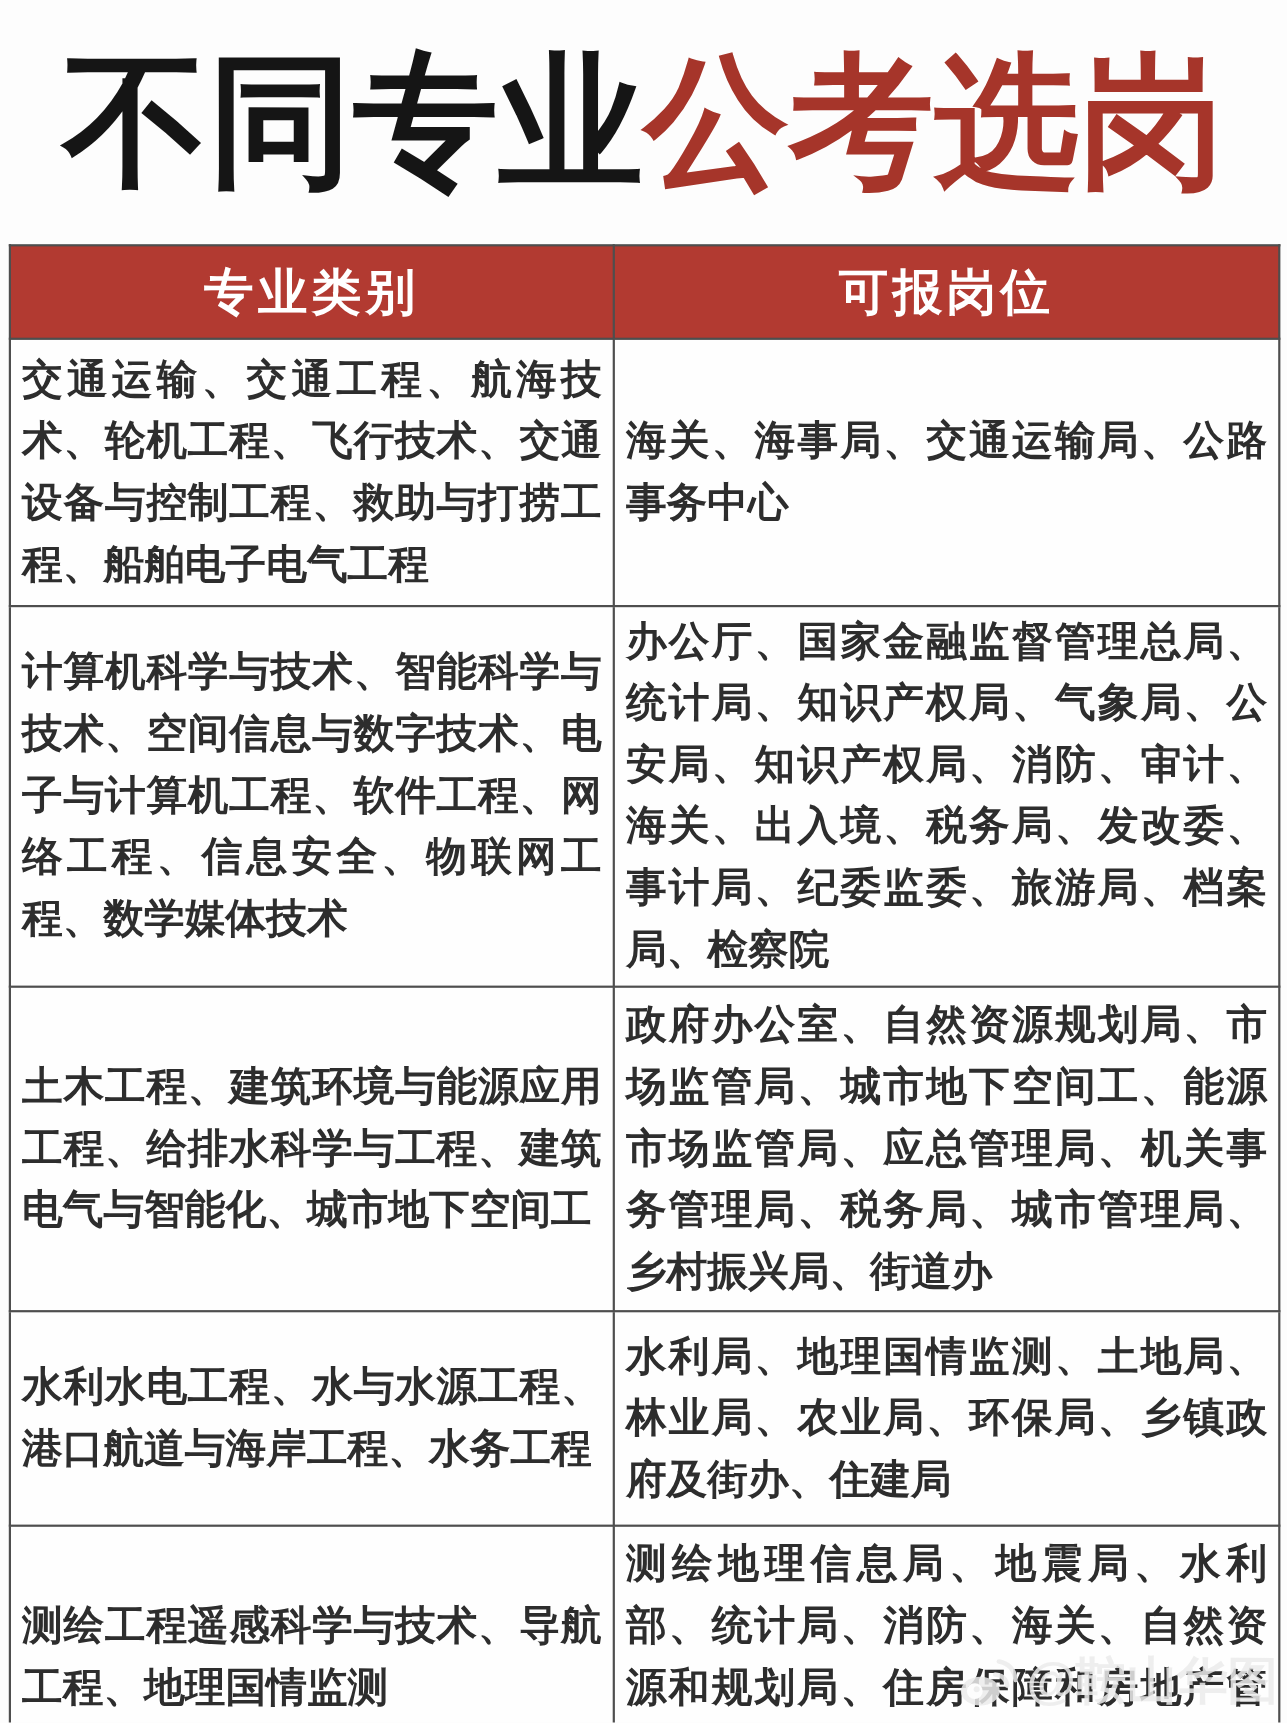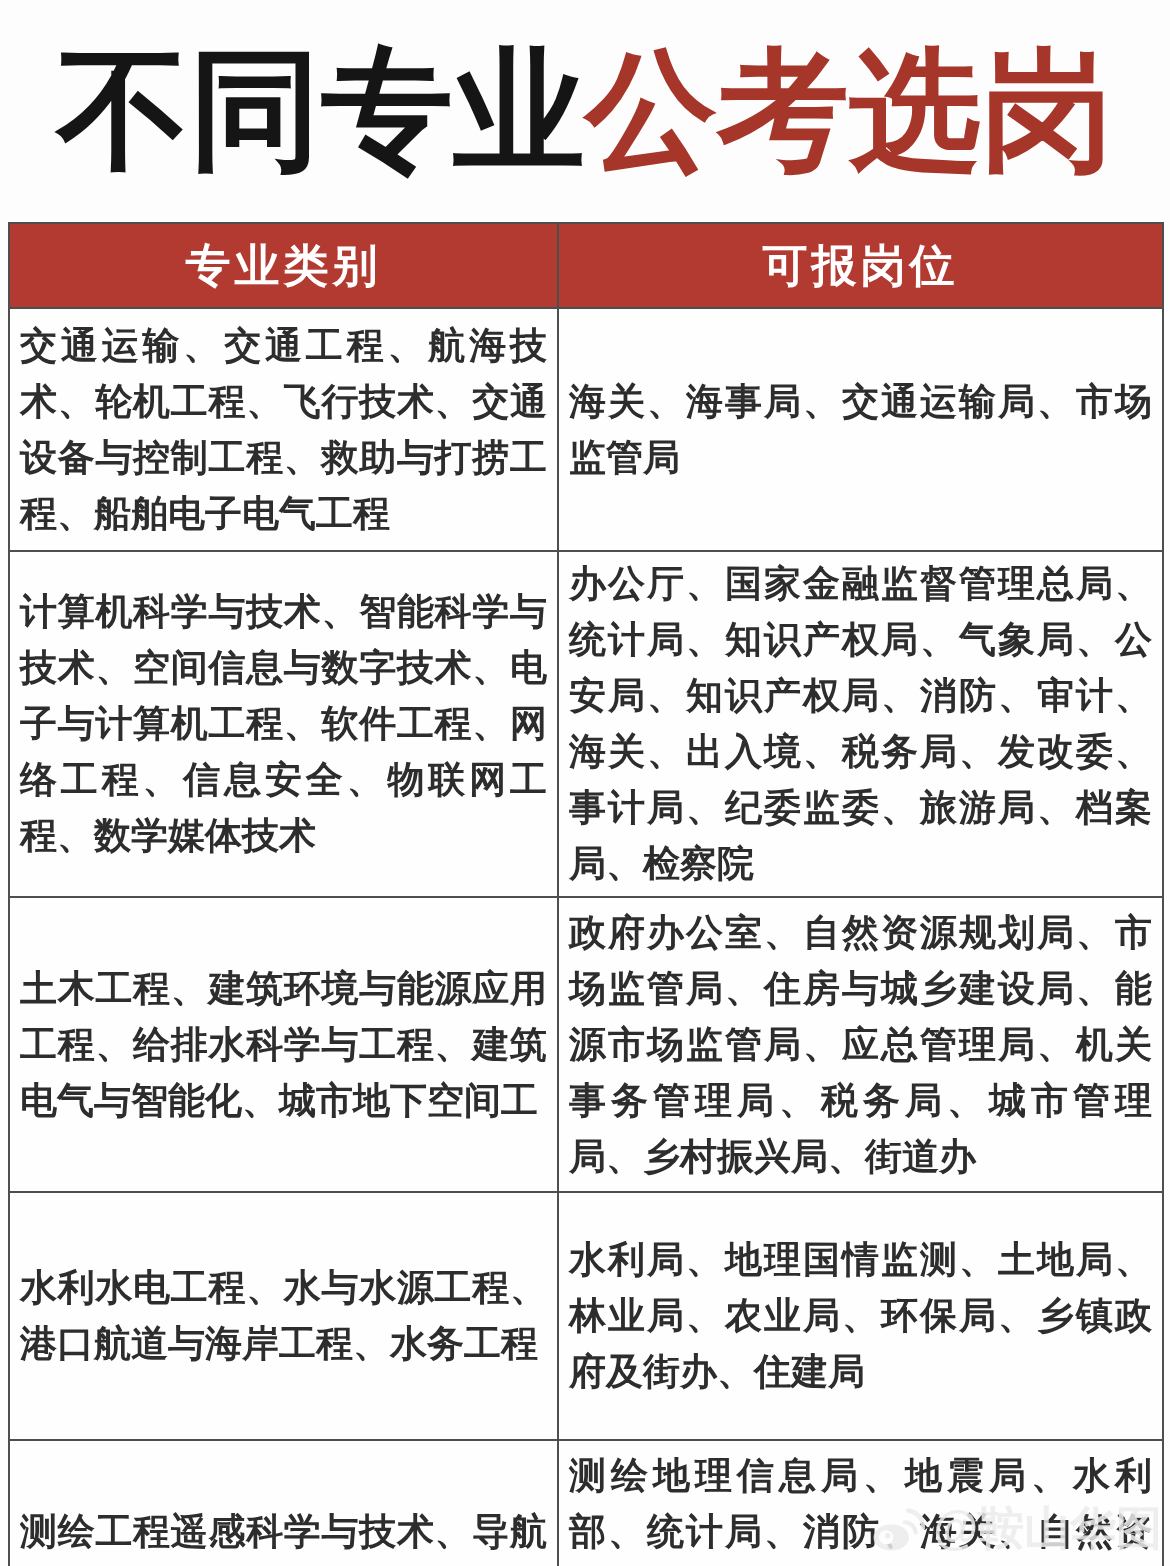--- a/index.html
+++ b/index.html
@@ -52,21 +52,21 @@
     font-size: 37px;
     font-weight: 700;
     color: var(--body-text, #2d2d2d);
     line-height: 56px;
     text-align: justify;
     background: #fefefe;
   }
   tr.r1 { height: 243px; }
   tr.r2 { height: 341px; }
   tr.r3 { height: 295px; }
-  tr.r4 { height: 248px; }
+  tr.r4 { height: 195px; }
   tr.r5 { height: 240px; }
 
   
   .watermark {
     position: absolute;
     right: 8px;
     bottom: 6px;
     display: flex;
     align-items: center;
     gap: 8px;
@@ -92,29 +92,29 @@
     </colgroup>
   <thead>
     <tr>
       <th>专业类别</th>
       <th>可报岗位</th>
     </tr>
   </thead>
   <tbody>
     <tr class="r1">
       <td>交通运输、交通工程、航海技术、轮机工程、飞行技术、交通设备与控制工程、救助与打捞工程、船舶电子电气工程</td>
-      <td>海关、海事局、交通运输局、市场监管局</td>
+      <td>海关、海事局、交通运输局、公路事务中心</td>
     </tr>
     <tr class="r2">
       <td>计算机科学与技术、智能科学与技术、空间信息与数字技术、电子与计算机工程、软件工程、网络工程、信息安全、物联网工程、数学媒体技术</td>
       <td>办公厅、国家金融监督管理总局、统计局、知识产权局、气象局、公安局、知识产权局、消防、审计、海关、出入境、税务局、发改委、事计局、纪委监委、旅游局、档案局、检察院</td>
     </tr>
     <tr class="r3">
       <td>土木工程、建筑环境与能源应用工程、给排水科学与工程、建筑电气与智能化、城市地下空间工</td>
-      <td>政府办公室、自然资源规划局、市场监管局、住房与城乡建设局、能源市场监管局、应总管理局、机关事务管理局、税务局、城市管理局、乡村振兴局、街道办</td>
+      <td>政府办公室、自然资源规划局、市场监管局、城市地下空间工、能源市场监管局、应总管理局、机关事务管理局、税务局、城市管理局、乡村振兴局、街道办</td>
     </tr>
     <tr class="r4">
       <td>水利水电工程、水与水源工程、港口航道与海岸工程、水务工程</td>
       <td>水利局、地理国情监测、土地局、林业局、农业局、环保局、乡镇政府及街办、住建局</td>
     </tr>
     <tr class="r5">
       <td>测绘工程遥感科学与技术、导航工程、地理国情监测</td>
       <td>测绘地理信息局、地震局、水利部、统计局、消防、海关、自然资源和规划局、住房保障和房地产管理局</td>
     </tr>
   </tbody>

